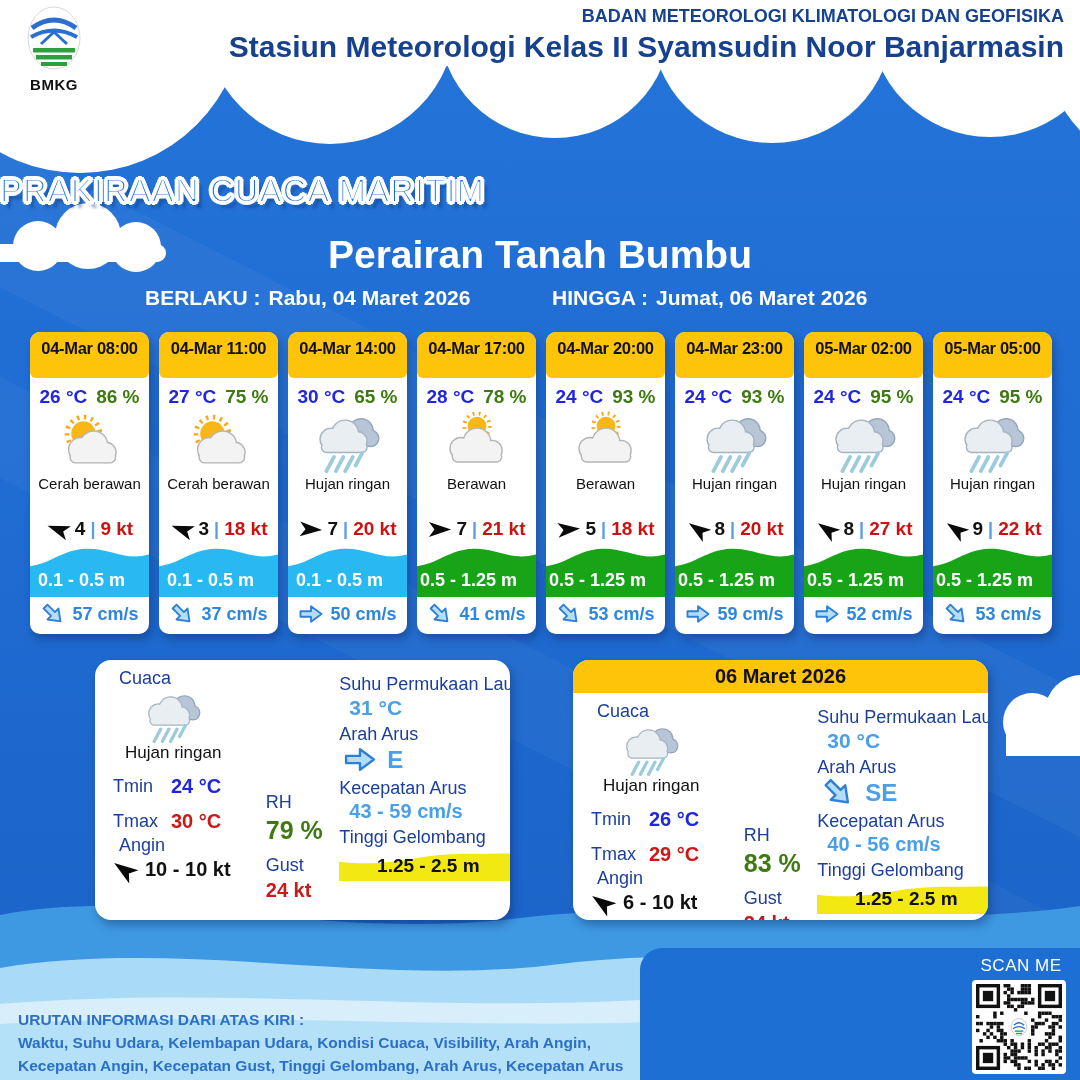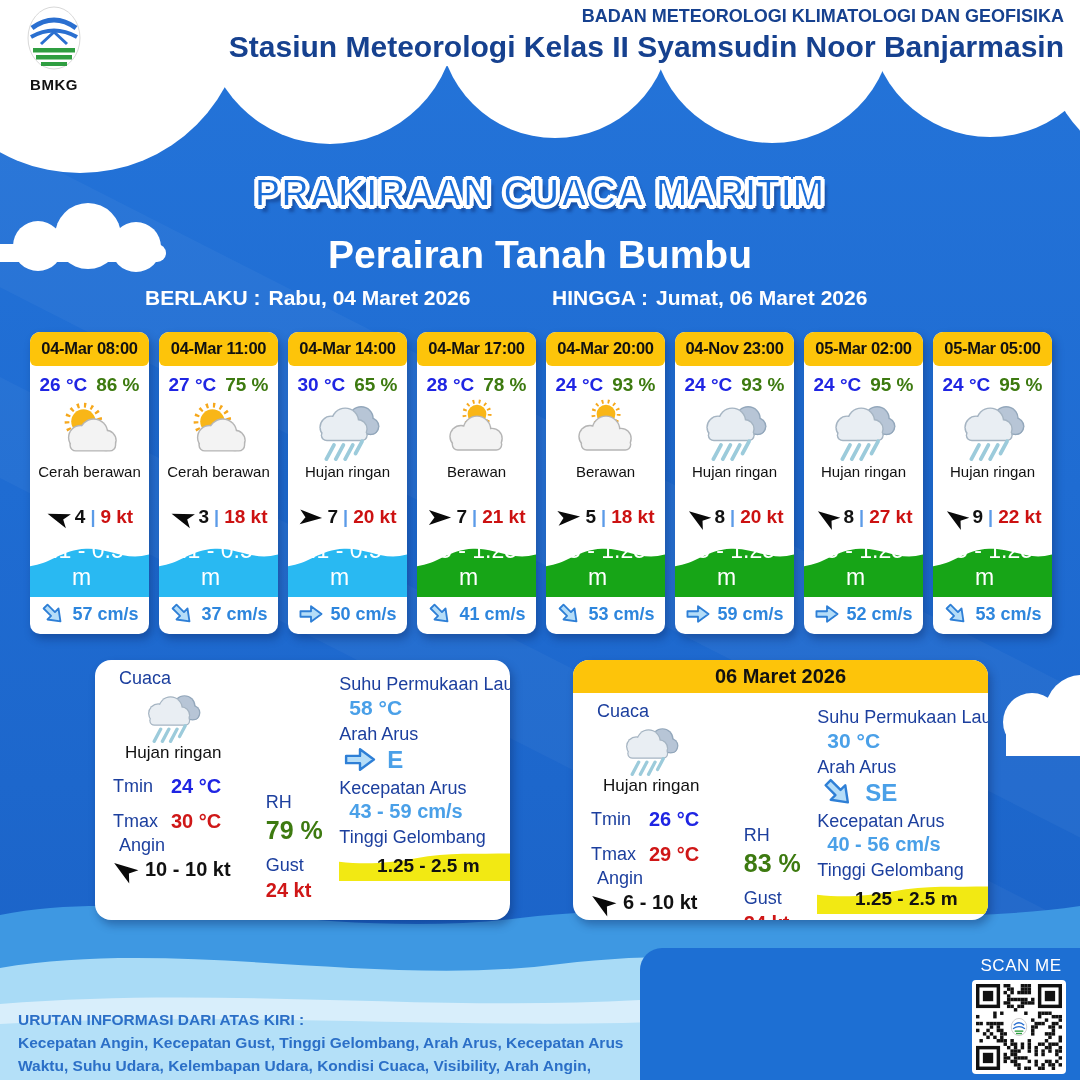--- a/index.html
+++ b/index.html
@@ -9,49 +9,49 @@
   .decor{position:absolute;inset:0;z-index:0;}
 
   
   .brand{position:absolute;left:14px;top:4px;z-index:3;width:80px;text-align:center;}
   .brand-caption{font-weight:bold;font-size:15px;color:#111;margin-top:-2px;letter-spacing:.5px;}
   .org{position:absolute;right:16px;top:6px;z-index:3;text-align:right;color:var(--header-navy,#16418f);}
   .org1{font-size:18px;font-weight:bold;}
   .org2{font-size:30px;font-weight:bold;margin-top:3px;}
 
   
-  .title-main{position:absolute;left:0;right:0;top:172px;z-index:2;text-align:center;
-    font-size:38px;font-weight:bold;letter-spacing:1px;color:var(--title-blue,#1b6ed8);
+  .title-main{position:absolute;left:0;right:0;top:172px;z-index:2;text-align:left;
+    font-size:33px;font-weight:normal;letter-spacing:1px;color:var(--title-blue,#1b6ed8);
     -webkit-text-stroke:2px #ffffff;
     text-shadow:-2px -2px 0 #fff,2px -2px 0 #fff,-2px 2px 0 #fff,2px 2px 0 #fff,
       0 -3px 0 #fff,0 3px 0 #fff,-3px 0 0 #fff,3px 0 0 #fff,5px 6px 3px rgba(14,45,110,.45);}
   .title-area{position:absolute;left:0;right:0;top:233px;z-index:2;text-align:center;
     font-size:39px;font-weight:bold;color:#ffffff;}
   .valid{position:absolute;top:286px;z-index:2;color:#fff;font-size:21px;font-weight:bold;}
   .valid-from{left:145px;} .valid-to{left:552px;}
   .valid .lbl{margin-right:8px;}
 
   
   .hrow{position:absolute;left:30px;top:332px;width:1022px;z-index:2;display:flex;justify-content:space-between;}
   .hcard{width:119px;height:302px;background:#fff;border-radius:10px;overflow:hidden;
     box-shadow:3px 5px 8px rgba(8,30,80,.35);display:flex;flex-direction:column;}
-  .htime{height:34px;background:var(--card-yellow,#fdc40a);color:#111;font-weight:bold;font-size:16.5px;
+  .htime{height:46px;background:var(--card-yellow,#fdc40a);color:#111;font-weight:bold;font-size:16.5px;
     line-height:33px;text-align:center;letter-spacing:-.3px;border-radius:8px 8px 6px 6px;}
   .htemps{display:flex;justify-content:center;gap:9px;margin-top:8px;font-size:19px;font-weight:bold;}
   .tval{color:var(--temp-blue,#1f25e3);} .hval{color:var(--rh-green,#3d7a10);}
   .wicon{width:84px;height:62px;margin:3px auto 0;display:block;}
   .hcond{text-align:center;font-size:15px;color:#111;margin-top:2px;white-space:nowrap;}
   .hwind{display:flex;align-items:center;justify-content:center;gap:5px;margin-top:26px;font-weight:bold;font-size:19px;}
   .warrow{width:24px;height:17px;transform-origin:50% 50%;flex:none;}
   .hvis{color:#111;}
   .hsep{color:var(--separator-blue,#5b9be8);font-size:18px;}
   .hspd{color:var(--speed-red,#cc1111);white-space:nowrap;}
   .hwave{margin-top:auto;position:relative;height:54px;}
   .hwave svg{position:absolute;inset:0;width:100%;height:100%;}
-  .hwavetext{position:absolute;left:0;right:16px;bottom:6px;text-align:center;color:#fff;font-weight:normal;font-size:23px;}
+  .hwavetext{position:absolute;left:0;right:16px;bottom:6px;text-align:center;color:#fff;font-weight:bold;font-size:18px;}
   .hcur{height:34px;display:flex;align-items:center;justify-content:center;gap:6px;padding-bottom:3px;}
   .carrow{width:26px;height:22px;transform-origin:50% 50%;flex:none;}
   .hcurspd{color:var(--current-blue,#2e86dd);font-weight:bold;font-size:18px;}
 
   
   .drow-wrap{position:absolute;left:0;top:660px;width:1080px;z-index:2;}
   .dcard{position:absolute;width:415px;height:260px;background:#fff;border-radius:16px;overflow:hidden;
     box-shadow:3px 5px 9px rgba(8,30,80,.35);}
   .dcard.a{left:95px;} .dcard.b{left:573px;}
   .ddate{height:33px;background:var(--card-yellow,#fdc40a);color:#111;font-weight:bold;font-size:20px;
@@ -384,21 +384,21 @@
     </div>
     <div class="hcur">
       <svg class="carrow" viewBox="0 0 28 24" style="transform: rotate(45deg);">
             <use href="#cur-arrow"></use>
           </svg>
       <span class="hcurspd">53 cm/s</span>
     </div>
   </div>
 
   <div class="hcard">
-    <div class="htime">04-Nov 23:00</div>
+    <div class="htime">04-Mar 23:00</div>
     <div class="htemps">
       <span class="tval">24 °C</span>
       <span class="hval">93 %</span>
     </div>
     <svg class="wicon" viewBox="0 0 80 66">
           <use href="#icon-hujan-ringan"></use>
         </svg>
     <div class="hcond">Hujan ringan</div>
     <div class="hwind">
       <svg class="warrow" viewBox="0 0 26 18" style="transform: rotate(215deg);">
@@ -513,21 +513,21 @@
         </div>
       </div>
       <div class="dcol dmid">
         <div class="dlabel">RH</div>
         <div class="dval rh">79 %</div>
         <div class="dlabel gust">Gust</div>
         <div class="dval gustv">24 kt</div>
       </div>
       <div class="dcol dright">
         <div class="dlabel">Suhu Permukaan Laut</div>
-        <div class="dval sst">58 °C</div>
+        <div class="dval sst">31 °C</div>
         <div class="dlabel">Arah Arus</div>
         <div class="drow dcur">
           <svg class="carrow" viewBox="0 0 28 24" style="transform: rotate(0deg);">
                 <use href="#cur-arrow"></use>
               </svg>
           <span class="dval curdir">E</span>
         </div>
         <div class="dlabel">Kecepatan Arus</div>
         <div class="dval curspd">43 - 59 cm/s</div>
         <div class="dlabel">Tinggi Gelombang</div>
@@ -591,22 +591,22 @@
           </svg>
           <span class="dwavetext">1.25 - 2.5 m</span>
         </div>
       </div>
     </div>
   </div>
 </div>
 
   <div class="footer">
     <div>URUTAN INFORMASI DARI ATAS KIRI :</div>
+    <div>Waktu, Suhu Udara, Kelembapan Udara, Kondisi Cuaca, Visibility, Arah Angin,</div>
     <div>Kecepatan Angin, Kecepatan Gust, Tinggi Gelombang, Arah Arus, Kecepatan Arus</div>
-    <div>Waktu, Suhu Udara, Kelembapan Udara, Kondisi Cuaca, Visibility, Arah Angin,</div>
   </div>
   <div class="scanme">SCAN ME</div>
   <div class="qr"><svg viewBox="0 0 100 100" width="100%" height="100%">
         <rect width="100" height="100" fill="#fff"></rect>
         <rect x="32" y="0" width="4" height="4" fill="#111"></rect>
         <rect x="36" y="0" width="4" height="4" fill="#111"></rect>
         <rect x="52" y="0" width="4" height="4" fill="#111"></rect>
         <rect x="56" y="0" width="4" height="4" fill="#111"></rect>
         <rect x="60" y="0" width="4" height="4" fill="#111"></rect>
         <rect x="36" y="4" width="4" height="4" fill="#111"></rect>

